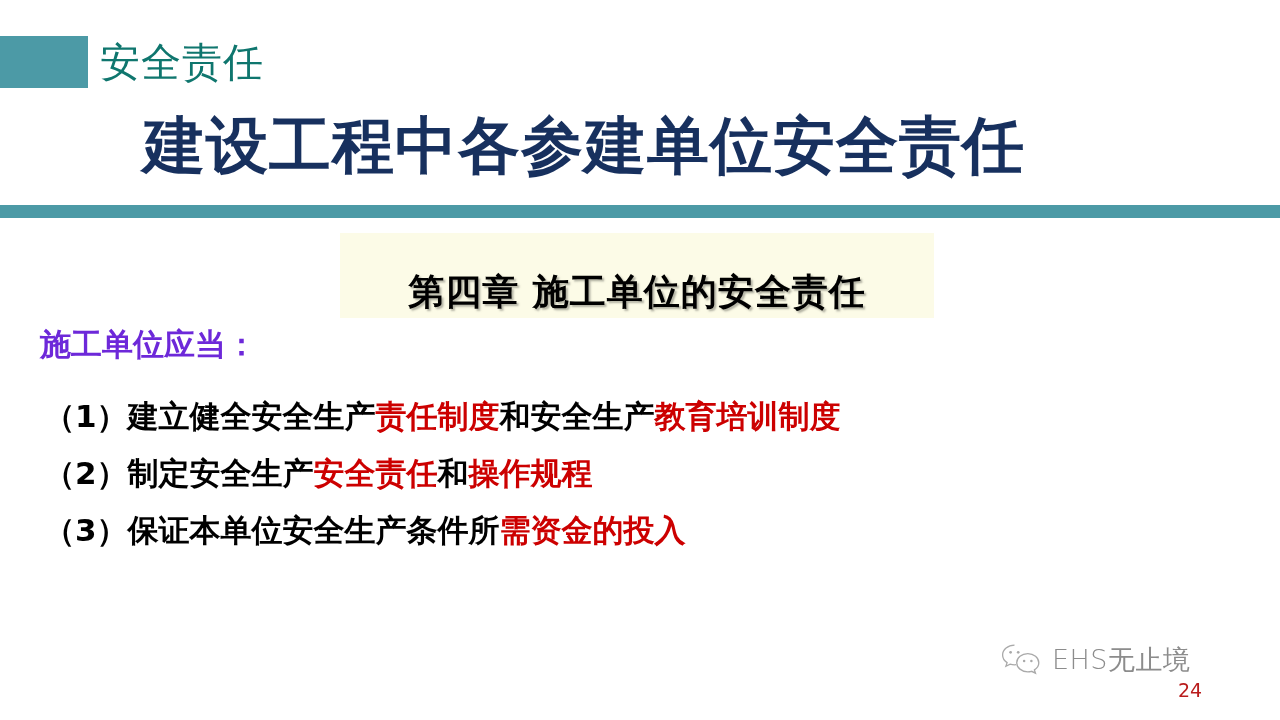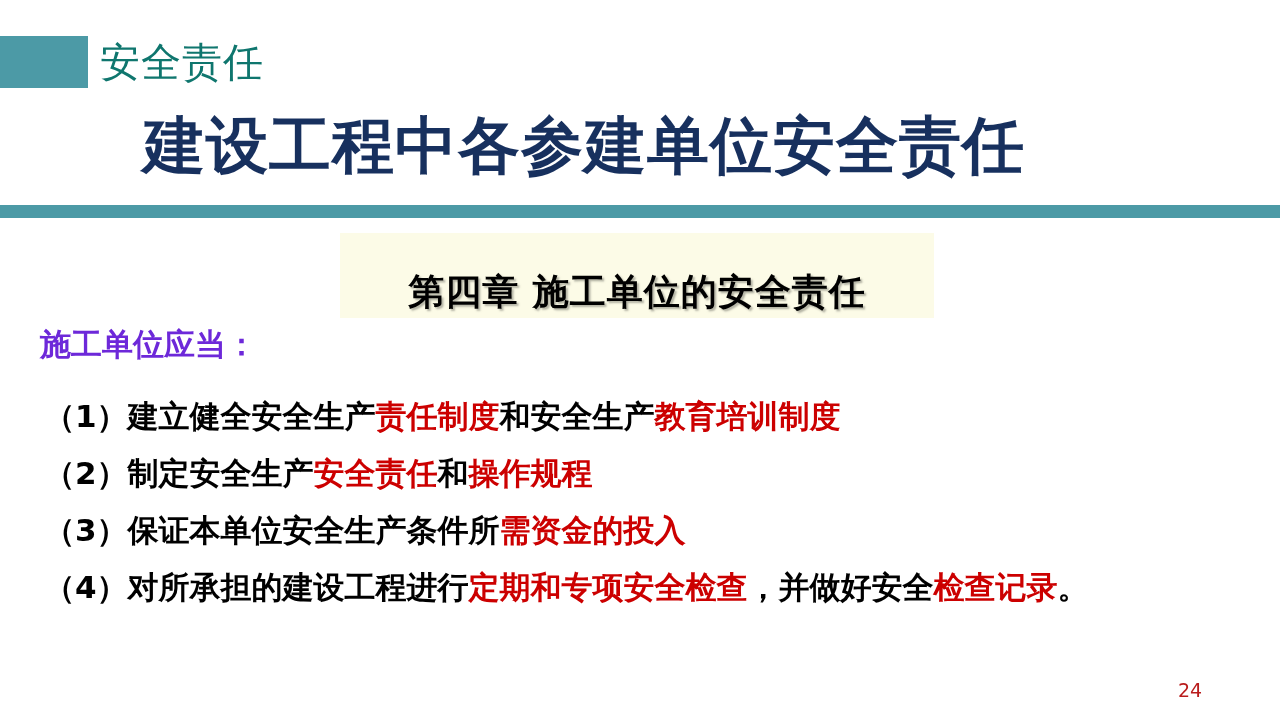--- a/index.html
+++ b/index.html
@@ -165,19 +165,35 @@
 
   <div class="chapter-box"></div>
   <div class="chapter-title">第四章 施工单位的安全责任</div>
 
   <div class="lead-line">施工单位应当：</div>
 
   <div class="items" id="items-container">
       <div class="item-line"><span>（1）</span><span>建立健全安全生产</span><span class="hl">责任制度</span><span>和安全生产</span><span class="hl">教育培训制度</span></div>
       <div class="item-line"><span>（2）</span><span>制定安全生产</span><span class="hl">安全责任</span><span>和</span><span class="hl">操作规程</span></div>
       <div class="item-line"><span>（3）</span><span>保证本单位安全生产条件所</span><span class="hl">需资金的投入</span></div>
-      <div class="item-line"><span>（4）</span><span>对所承担的建设工程进行</span><span class="hl">定期和专项安全检查</span><span>，并做好安全</span><span class="hl">检查记录</span><span>。</span></div>
     </div>
 
+  <div class="watermark">
+    <span>
+      <svg class="wechat-icon" viewBox="0 0 44 34" xmlns="http://www.w3.org/2000/svg">
+        <g fill="none" stroke="#A9A9A9" stroke-width="1.3">
+          <path d="M14.5 2.2C7.9 2.2 2.6 6.6 2.6 12c0 3.1 1.8 5.8 4.5 7.6l-1.2 3.7 4.2-2.1c1.4.4 2.9.6 4.4.6.5 0 1 0 1.5-.1"></path>
+          <path d="M27.8 10.6c-6.1 0-11.1 4.1-11.1 9.1s5 9.1 11.1 9.1c1.3 0 2.6-.2 3.8-.5l3.9 1.9-1.1-3.3c2.6-1.7 4.4-4.3 4.4-7.2 0-5-5-9.1-11-9.1z"></path>
+        </g>
+        <g fill="#A9A9A9">
+          <circle cx="10.6" cy="9.3" r="1.35"></circle>
+          <circle cx="18.2" cy="9.3" r="1.35"></circle>
+          <circle cx="24.1" cy="17.9" r="1.25"></circle>
+          <circle cx="31.4" cy="17.9" r="1.25"></circle>
+        </g>
+      </svg>
+    </span>
+    <span class="wm-text">EHS无止境</span>
+  </div>
 
   <div class="page-number">24</div>
 
 </div>
 
 </body></html>

